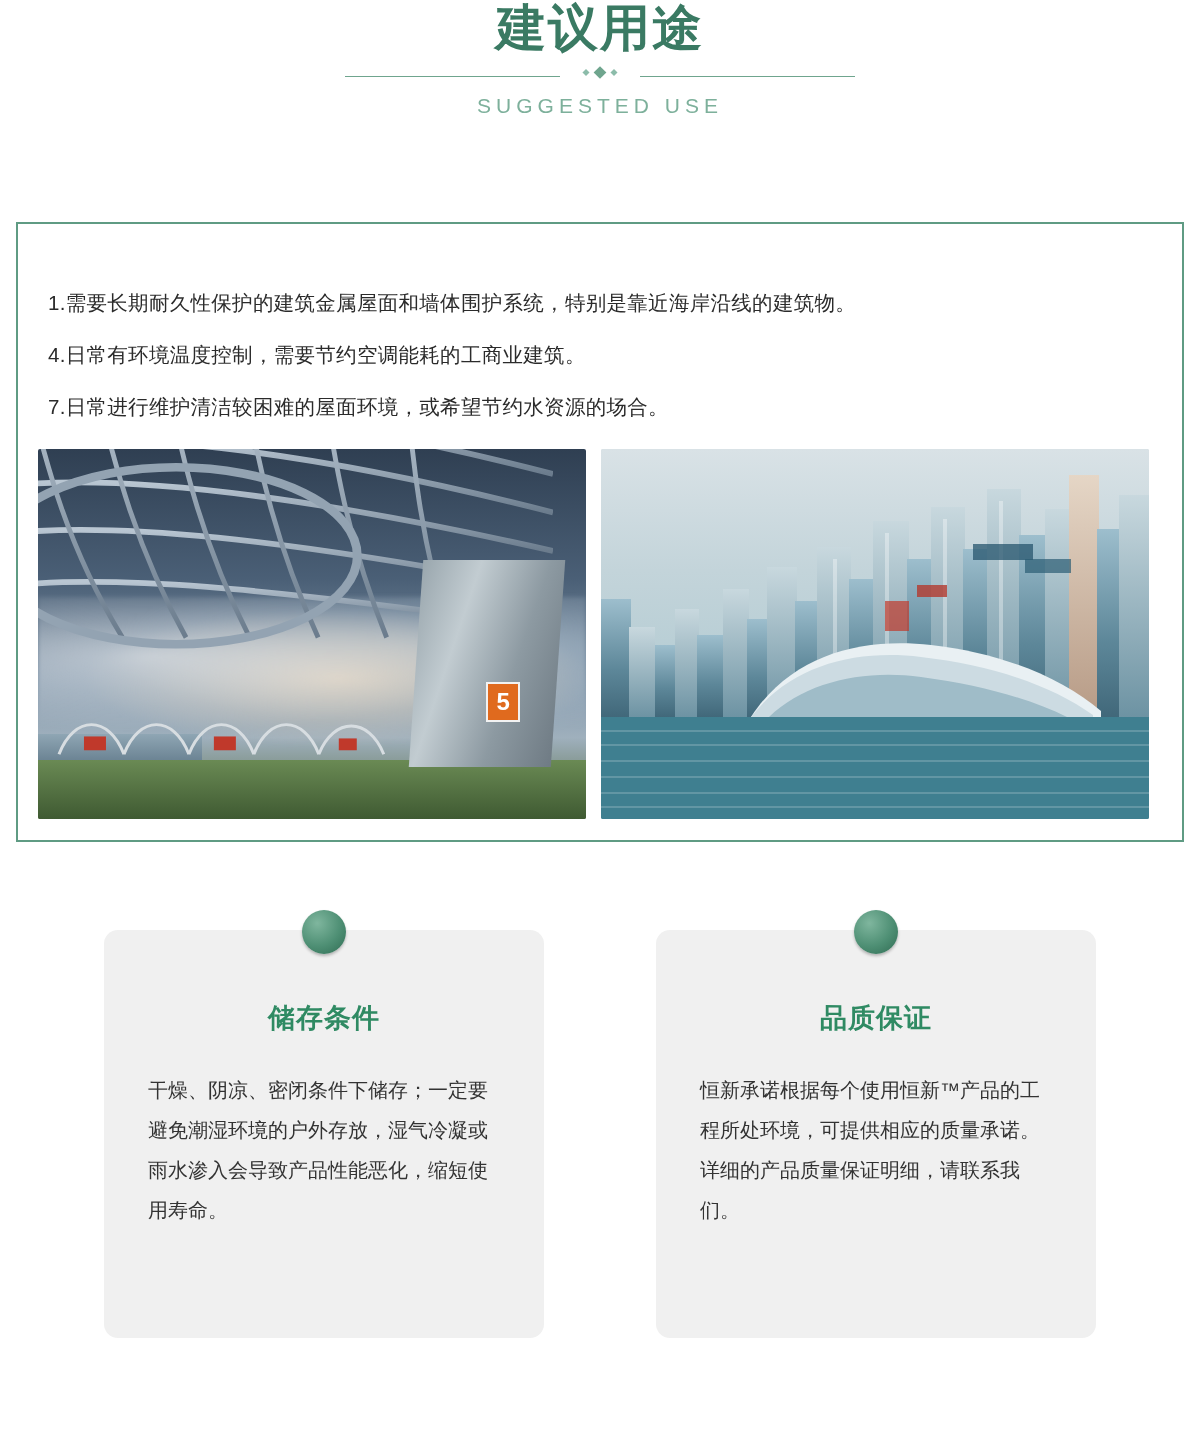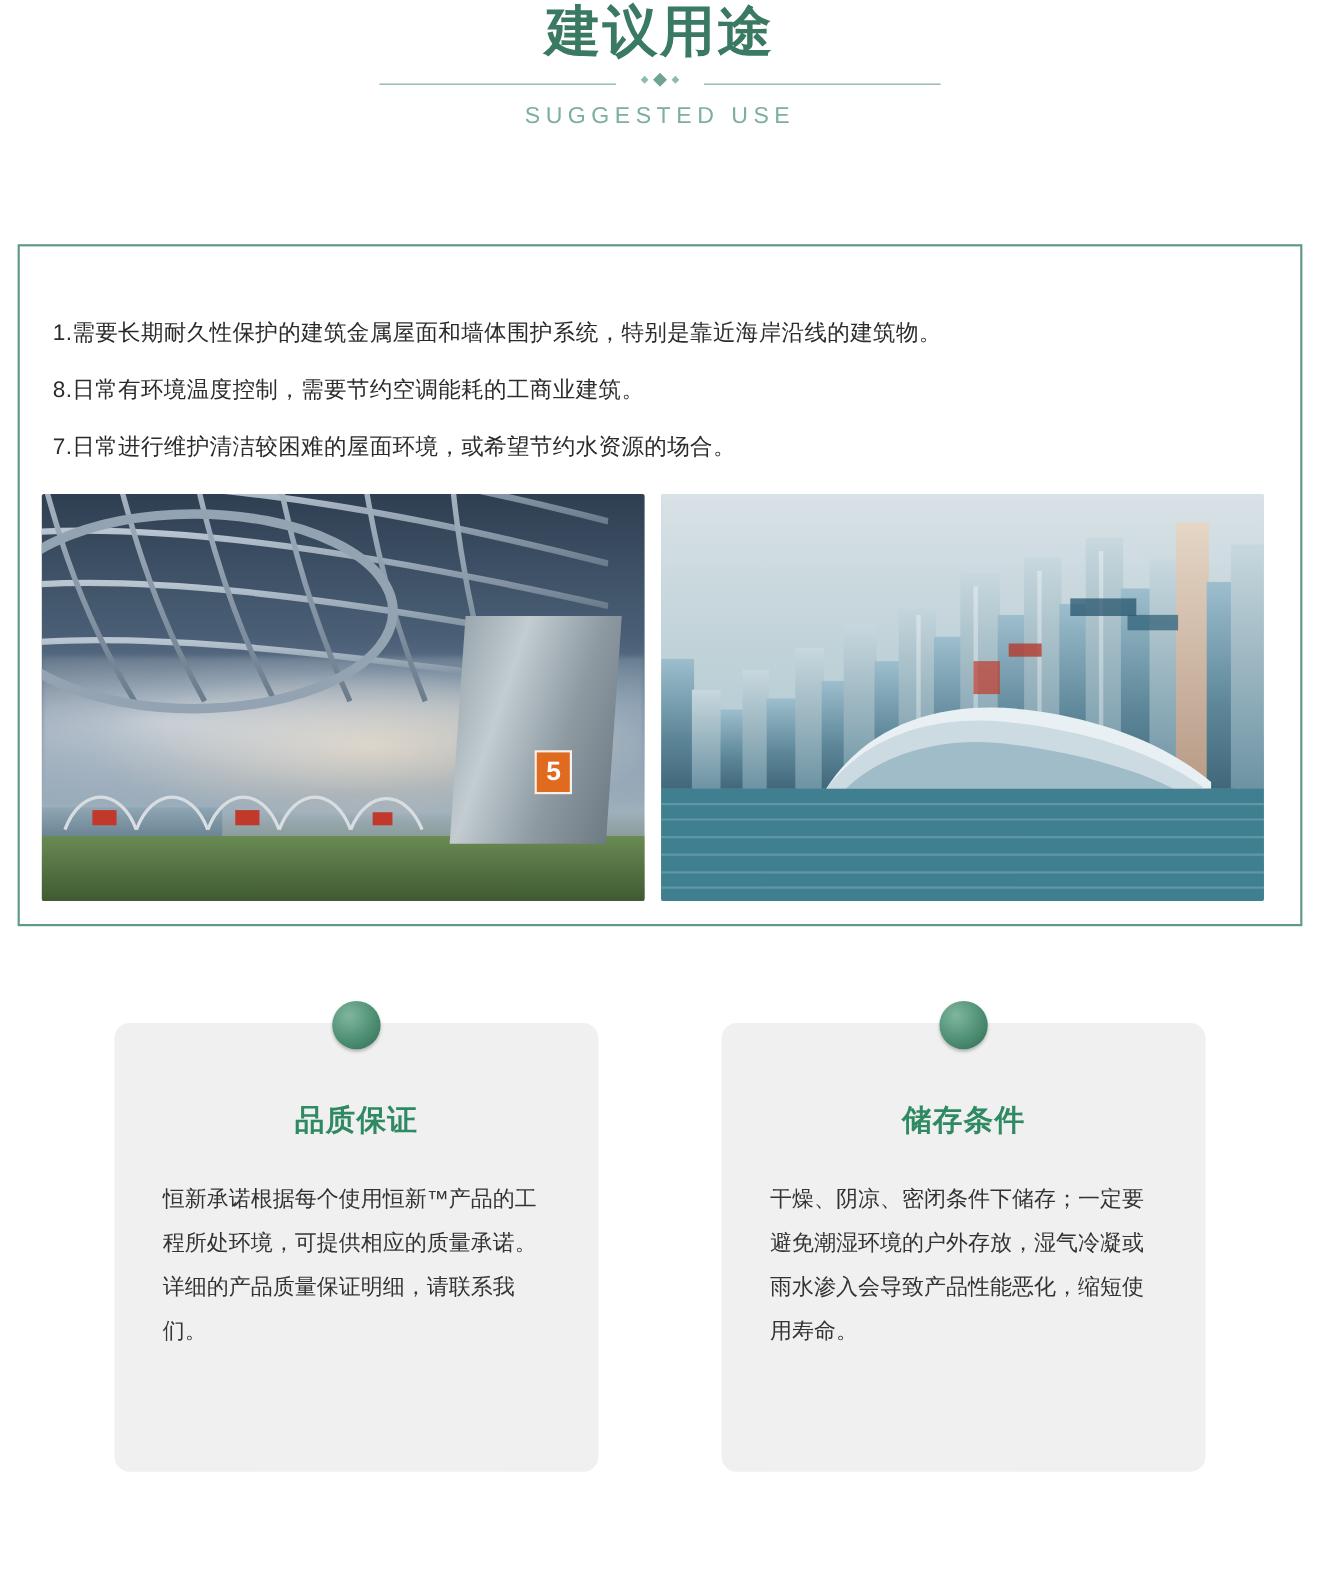--- a/index.html
+++ b/index.html
@@ -208,21 +208,21 @@
     </span>
     <span class="line right"></span>
   </div>
   <div class="header-sub">SUGGESTED USE</div>
 </div>
 
 <div class="panel">
 
   <div class="bullets">
     <p class="bullet">1.需要长期耐久性保护的建筑金属屋面和墙体围护系统，特别是靠近海岸沿线的建筑物。</p>
-    <p class="bullet">8.日常有环境温度控制，需要节约空调能耗的工商业建筑。</p>
+    <p class="bullet">4.日常有环境温度控制，需要节约空调能耗的工商业建筑。</p>
     <p class="bullet">7.日常进行维护清洁较困难的屋面环境，或希望节约水资源的场合。</p>
   </div>
 
   <div class="photos">
 
     <div class="photo ph1">
       <div class="sky"></div>
       <div class="clouds"></div>
       <svg class="canopy" viewBox="0 0 560 300" preserveAspectRatio="none">
         <defs>
@@ -335,23 +335,23 @@
       </svg>
     </div>
 
   </div>
 </div>
 
 <div class="cards">
 
   <div class="card">
     <span class="pin"></span>
+    <h2 class="card-title">储存条件</h2>
+    <p class="card-body">干燥、阴凉、密闭条件下储存；一定要避免潮湿环境的户外存放，湿气冷凝或雨水渗入会导致产品性能恶化，缩短使用寿命。</p>
+  </div>
+
+  <div class="card">
+    <span class="pin"></span>
     <h2 class="card-title">品质保证</h2>
     <p class="card-body">恒新承诺根据每个使用恒新™产品的工程所处环境，可提供相应的质量承诺。详细的产品质量保证明细，请联系我们。</p>
   </div>
 
-  <div class="card">
-    <span class="pin"></span>
-    <h2 class="card-title">储存条件</h2>
-    <p class="card-body">干燥、阴凉、密闭条件下储存；一定要避免潮湿环境的户外存放，湿气冷凝或雨水渗入会导致产品性能恶化，缩短使用寿命。</p>
-  </div>
-
 </div>
 
 </body></html>

